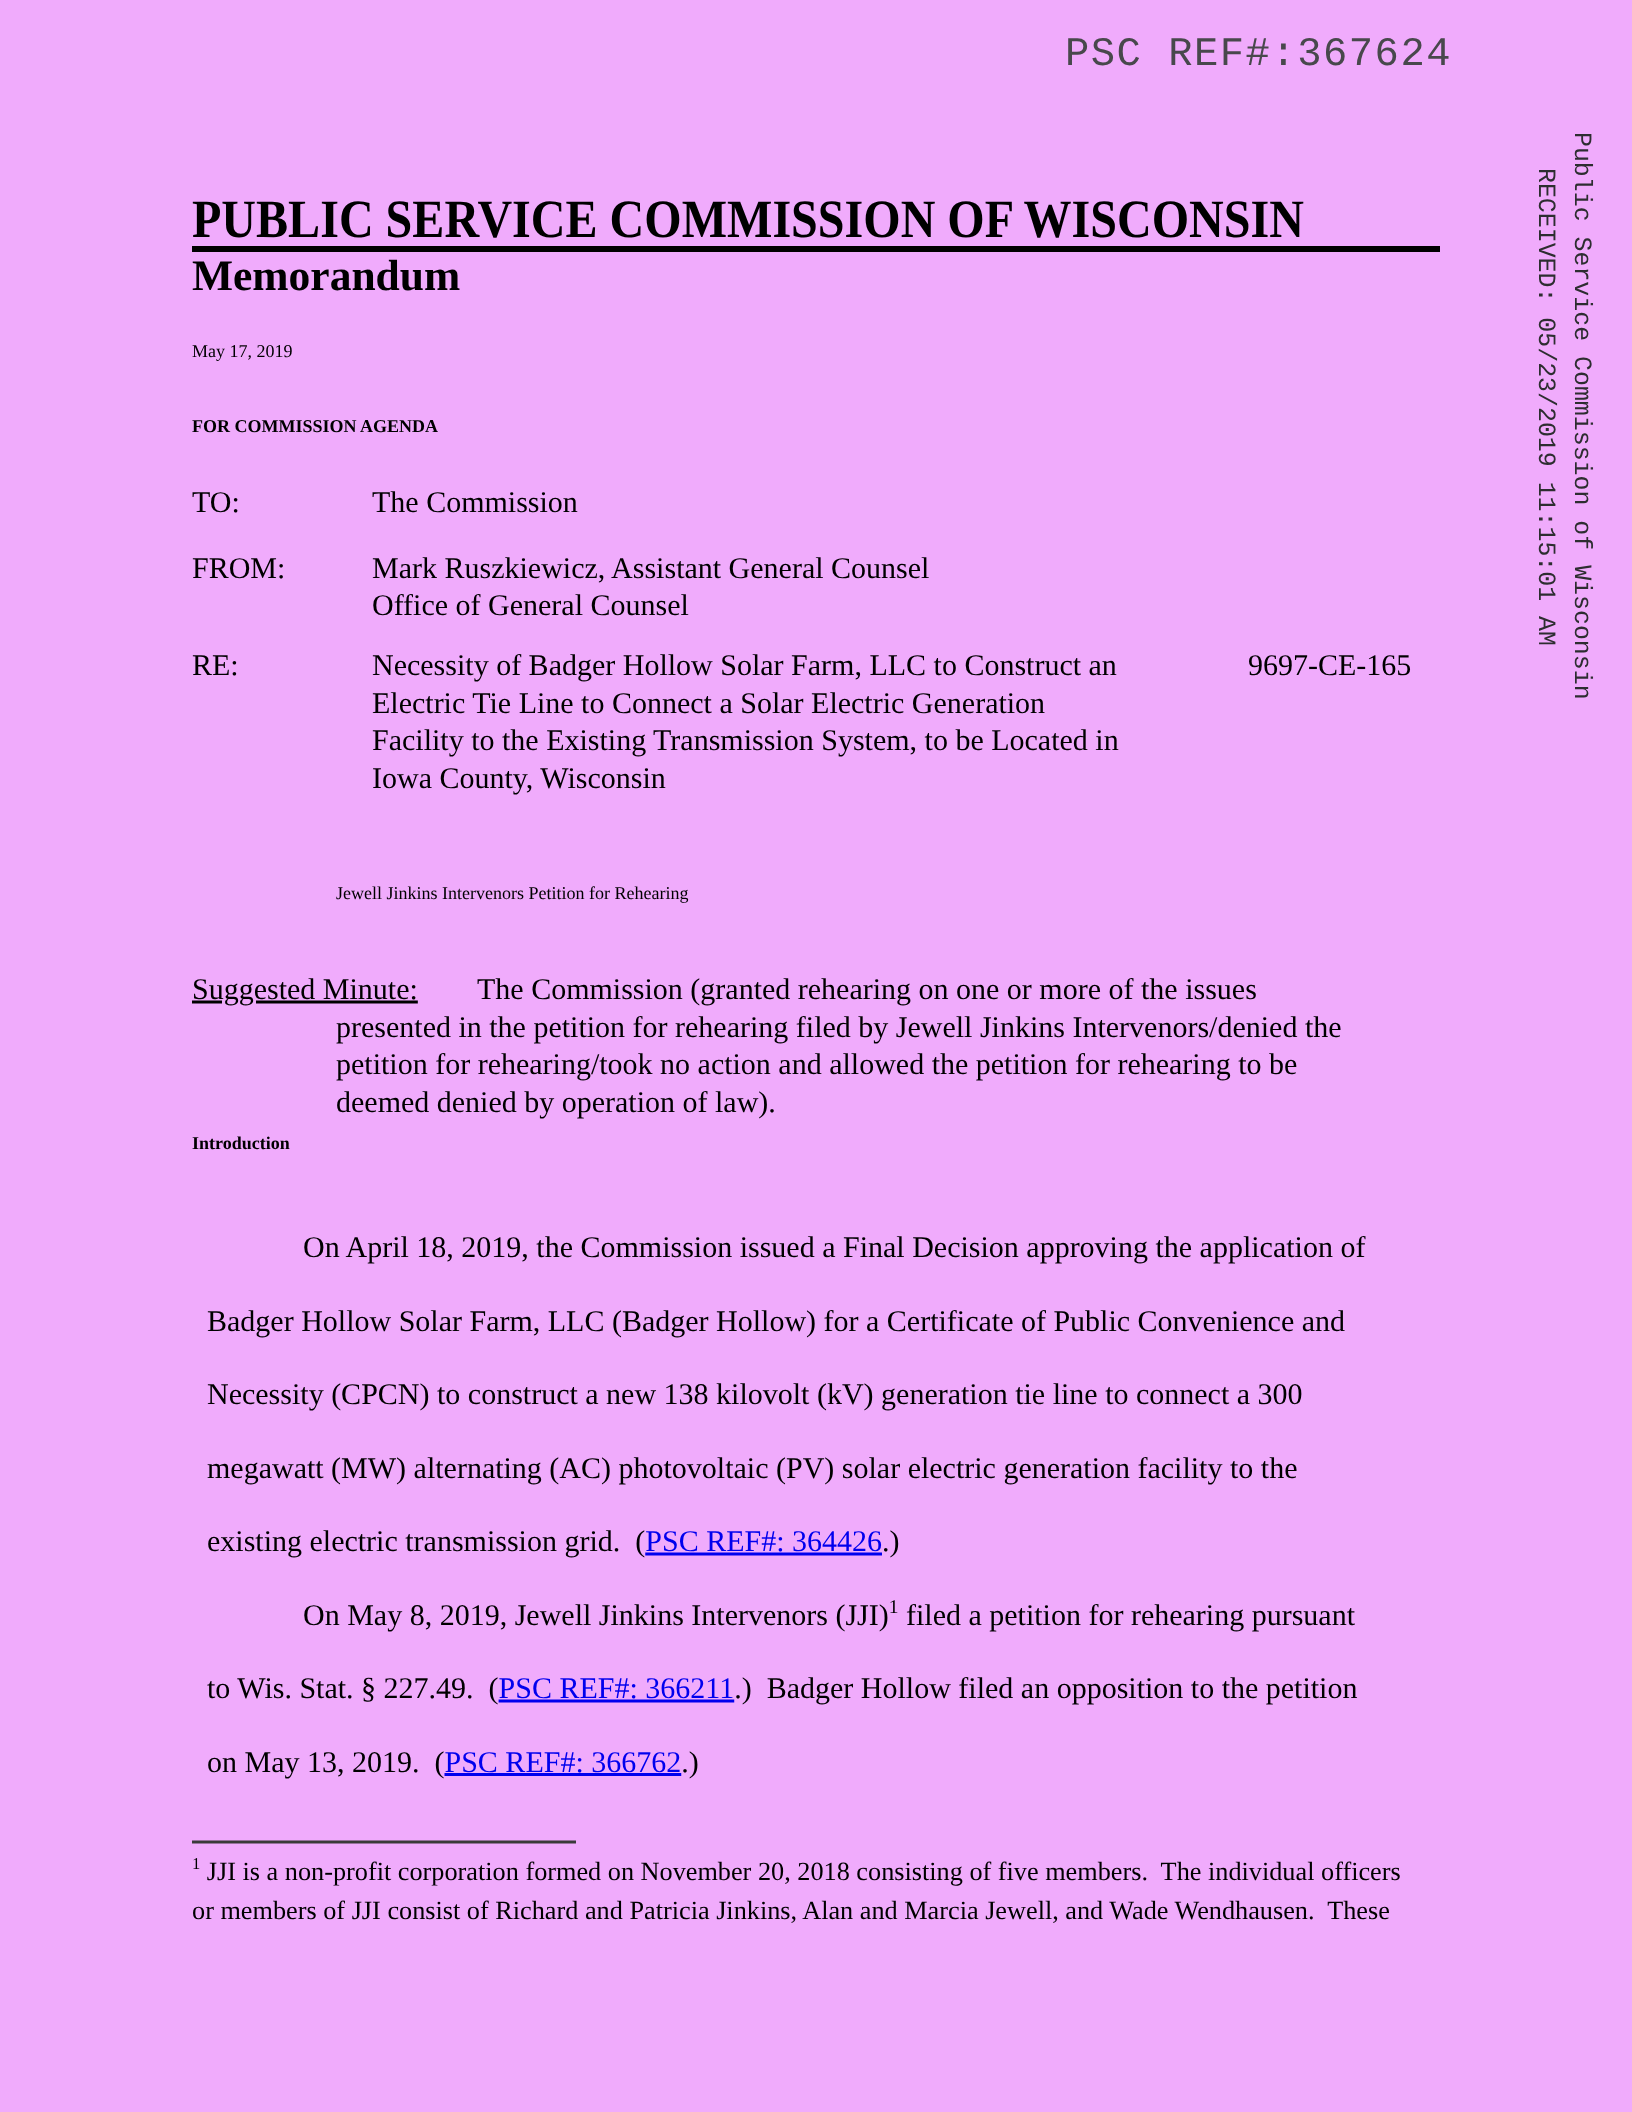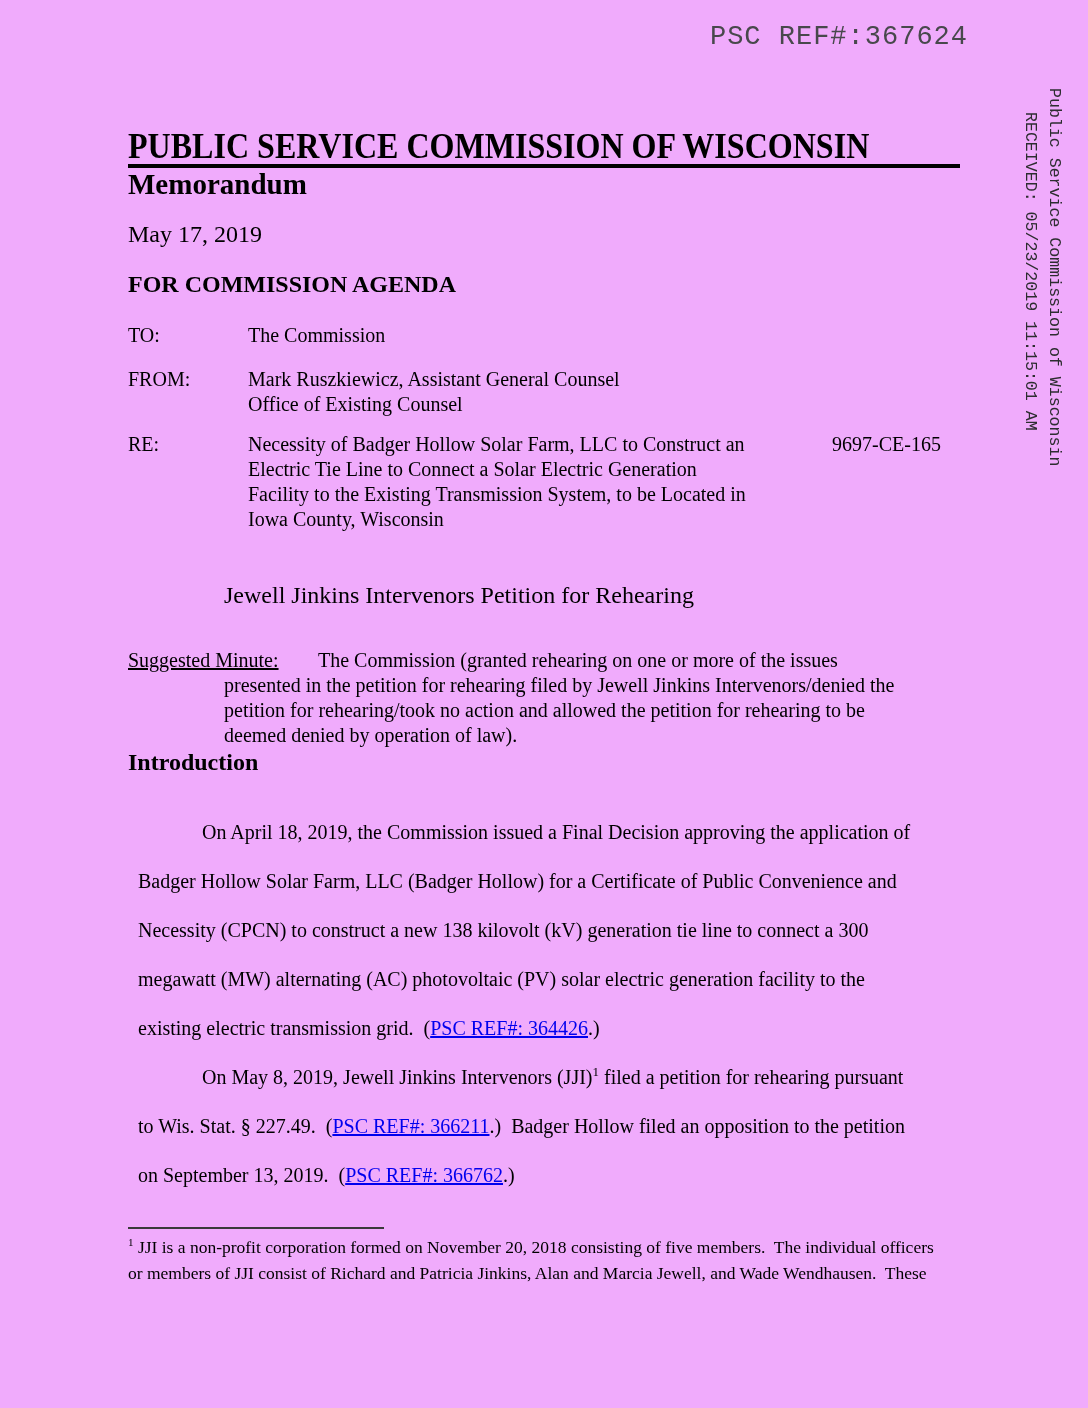--- a/index.html
+++ b/index.html
@@ -27,21 +27,21 @@
     position:absolute; left:128px; top:126px; font-size:36px; font-weight:bold;
     line-height:40px; white-space:nowrap; transform:scaleX(0.89);
     transform-origin:left top; letter-spacing:0px;
   }
   .title-rule { position:absolute; left:128px; top:164px; width:832px; height:4px; background:#000; }
   .subtitle {
     position:absolute; left:128px; top:168px; font-size:29px; font-weight:bold;
     line-height:32px; white-space:nowrap;
   }
   
-  .line20 { position:absolute; left:128px; font-size:24px; line-height:25px; white-space:pre; }
+  .line20 { position:absolute; left:128px; font-size:12px; line-height:25px; white-space:pre; }
   .bold   { font-weight:bold; }
   .row    { position:absolute; left:128px; width:840px; font-size:20px; line-height:25px; }
   .row .lbl { position:absolute; left:0; top:0; white-space:pre; }
   .row .val { margin-left:120px; white-space:pre; }
   .docket  { position:absolute; left:704px; top:0; white-space:pre; }
   
   .minute {
     position:absolute; left:128px; top:648px; width:846px; font-size:20px;
     line-height:25px; padding-left:96px; text-indent:94px; box-sizing:border-box;
     white-space:pre-wrap;
@@ -78,21 +78,21 @@
   <div class="line20 bold" style="top:272px;">FOR COMMISSION AGENDA</div>
 
   <div class="row" style="top:323px;">
     <span class="lbl">TO:</span>
     <div class="val">The Commission</div>
   </div>
 
   <div class="row" style="top:367px;">
     <span class="lbl">FROM:</span>
     <div class="val">Mark Ruszkiewicz, Assistant General Counsel</div>
-    <div class="val">Office of Existing Counsel</div>
+    <div class="val">Office of General Counsel</div>
   </div>
 
   <div class="row" style="top:432px;">
     <span class="lbl">RE:</span>
     <span class="docket">9697-CE-165</span>
     <div class="val">Necessity of Badger Hollow Solar Farm, LLC to Construct an</div>
     <div class="val">Electric Tie Line to Connect a Solar Electric Generation</div>
     <div class="val">Facility to the Existing Transmission System, to be Located in</div>
     <div class="val">Iowa County, Wisconsin</div>
   </div>
@@ -107,21 +107,21 @@
     <div class="pline indent">On April 18, 2019, the Commission issued a Final Decision approving the application of</div>
     <div class="pline">Badger Hollow Solar Farm, LLC (Badger Hollow) for a Certificate of Public Convenience and</div>
     <div class="pline">Necessity (CPCN) to construct a new 138 kilovolt (kV) generation tie line to connect a 300</div>
     <div class="pline">megawatt (MW) alternating (AC) photovoltaic (PV) solar electric generation facility to the</div>
     <div class="pline"><span>existing electric transmission grid.  (</span><span class="doclink">PSC REF#: 364426</span><span>.)</span></div>
   </div>
 
   <div class="para" style="top:1053px;">
     <div class="pline indent"><span>On May 8, 2019, Jewell Jinkins Intervenors (JJI)</span><sup class="fnref">1</sup><span> filed a petition for rehearing pursuant</span></div>
     <div class="pline"><span>to Wis. Stat. § 227.49.  (</span><span class="doclink">PSC REF#: 366211</span><span>.)  Badger Hollow filed an opposition to the petition</span></div>
-    <div class="pline"><span>on September 13, 2019.  (</span><span class="doclink">PSC REF#: 366762</span><span>.)</span></div>
+    <div class="pline"><span>on May 13, 2019.  (</span><span class="doclink">PSC REF#: 366762</span><span>.)</span></div>
   </div>
 
   <div class="fn-rule"></div>
   <div class="footnote">
     <div class="fline"><sup>1</sup><span> JJI is a non-profit corporation formed on November 20, 2018 consisting of five members.  The individual officers</span></div>
     <div class="fline">or members of JJI consist of Richard and Patricia Jinkins, Alan and Marcia Jewell, and Wade Wendhausen.  These</div>
   </div>
 
 </div>
 

